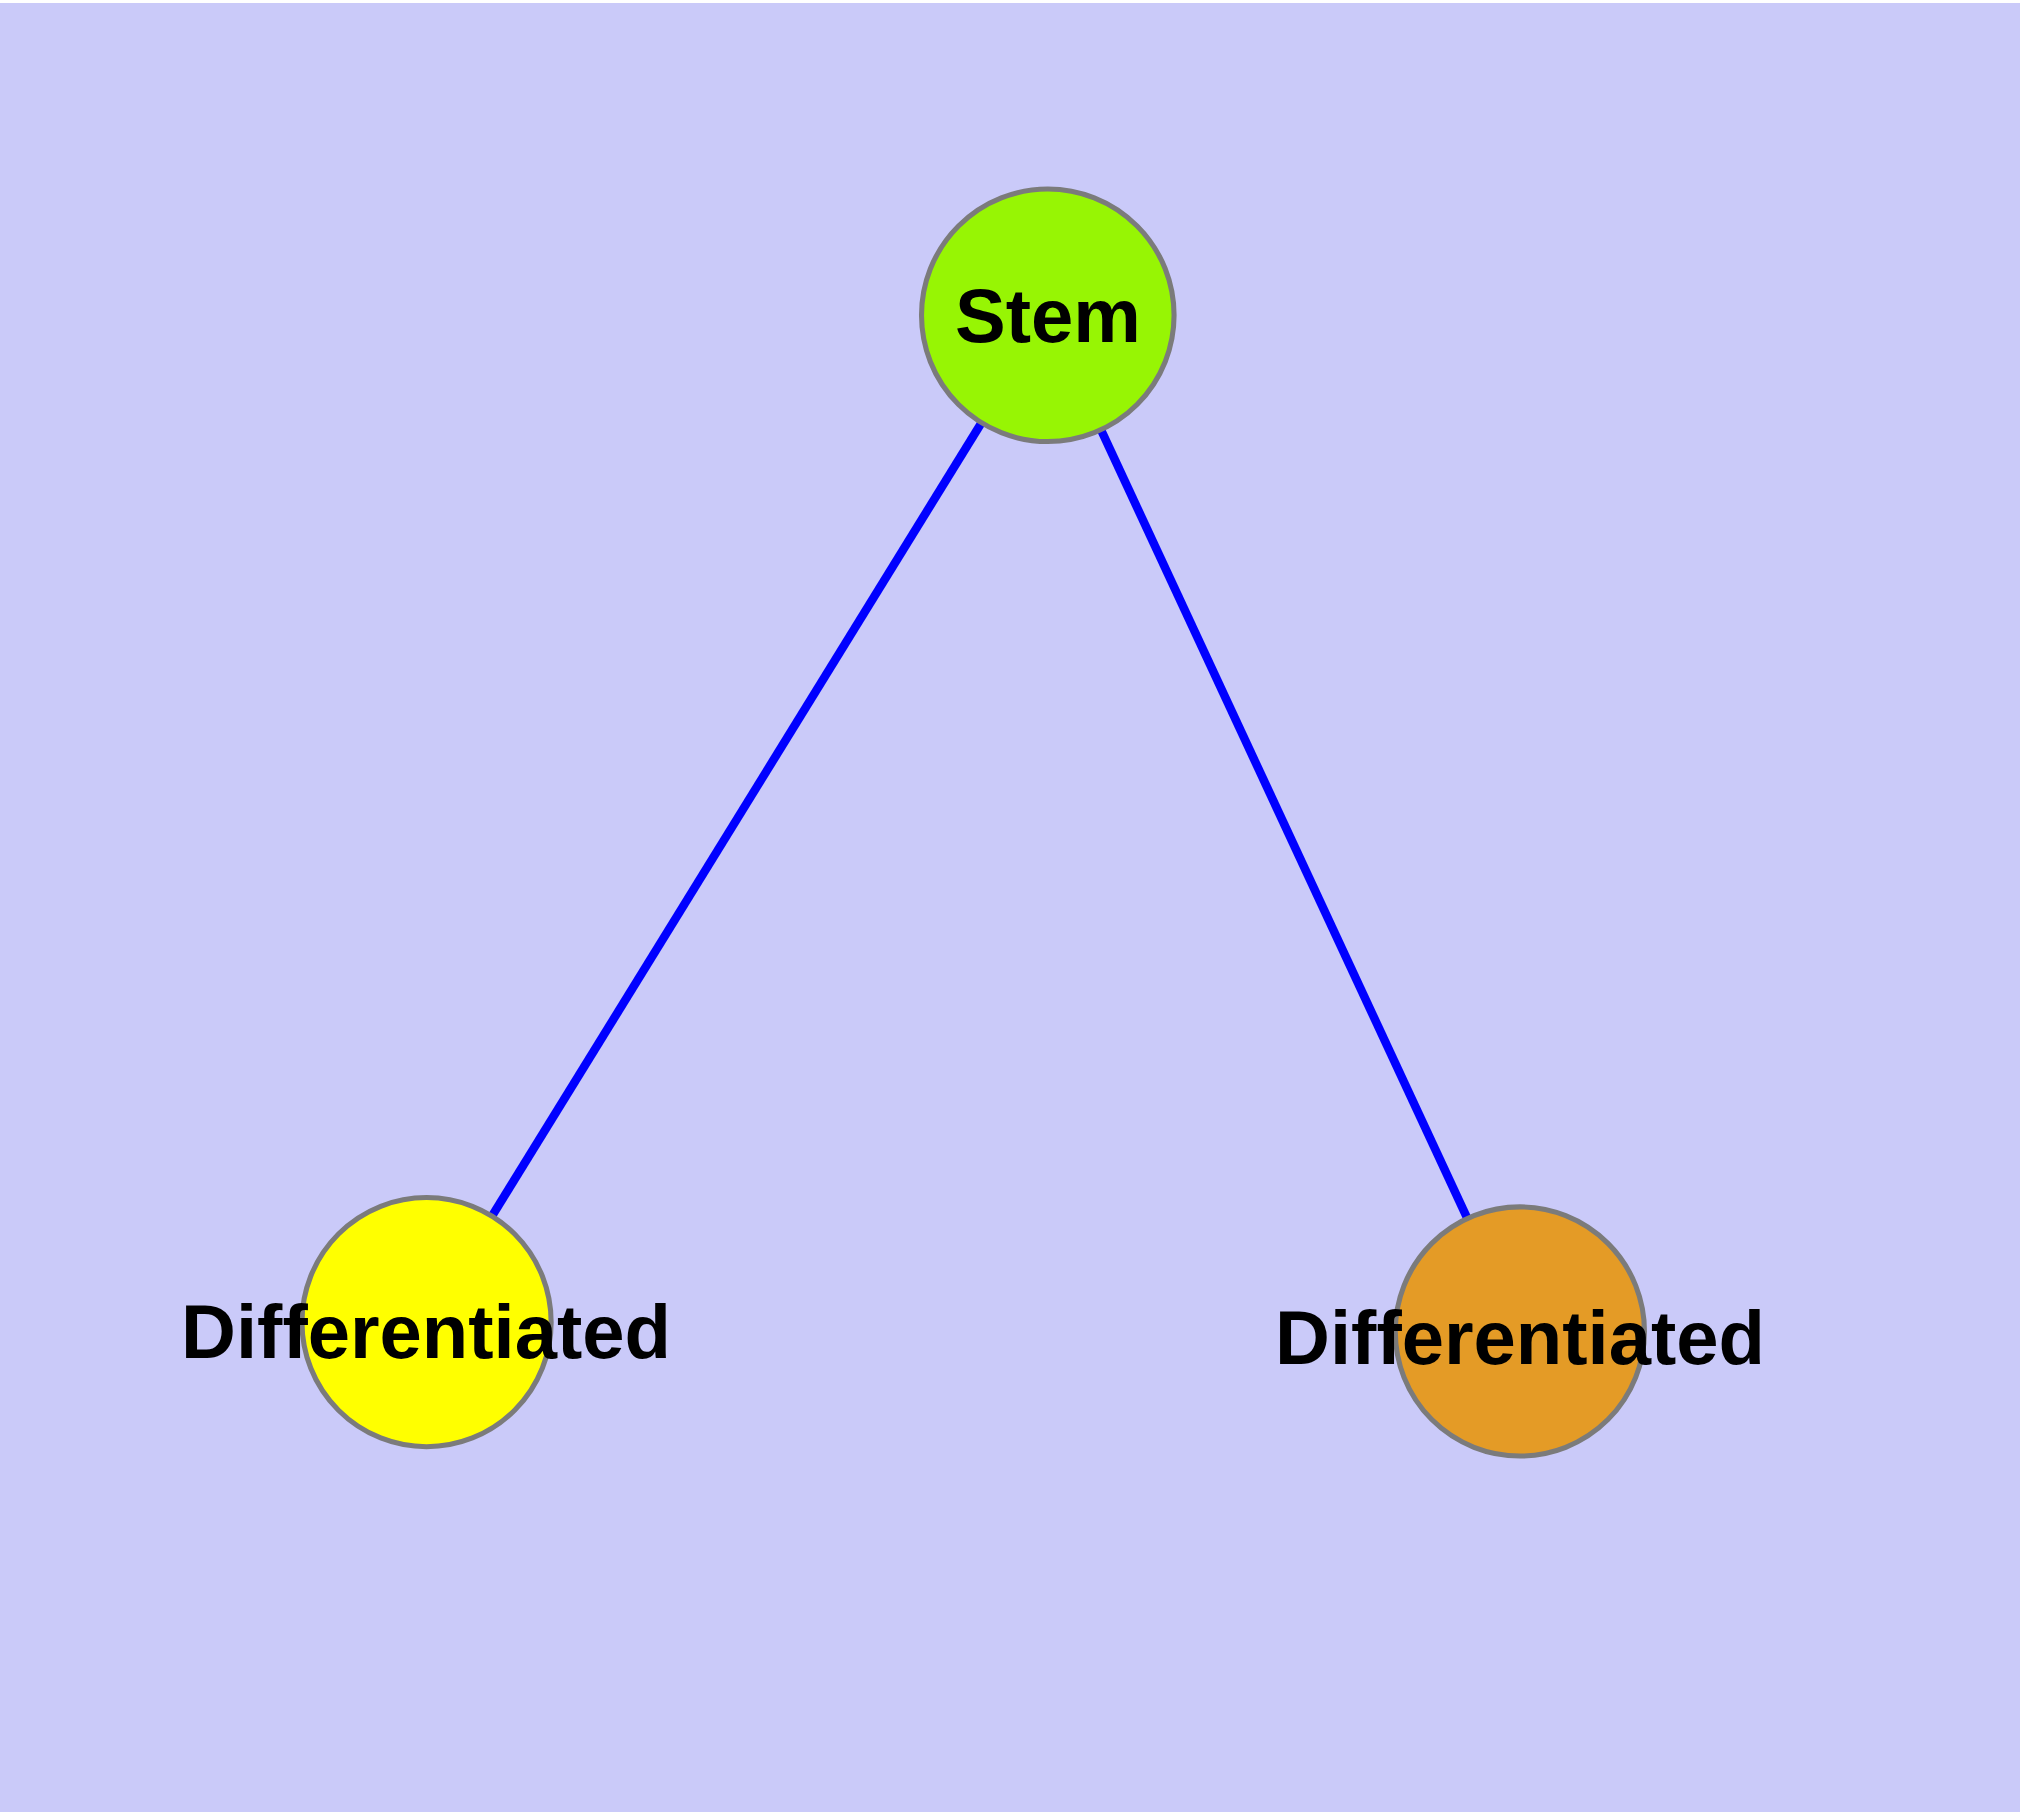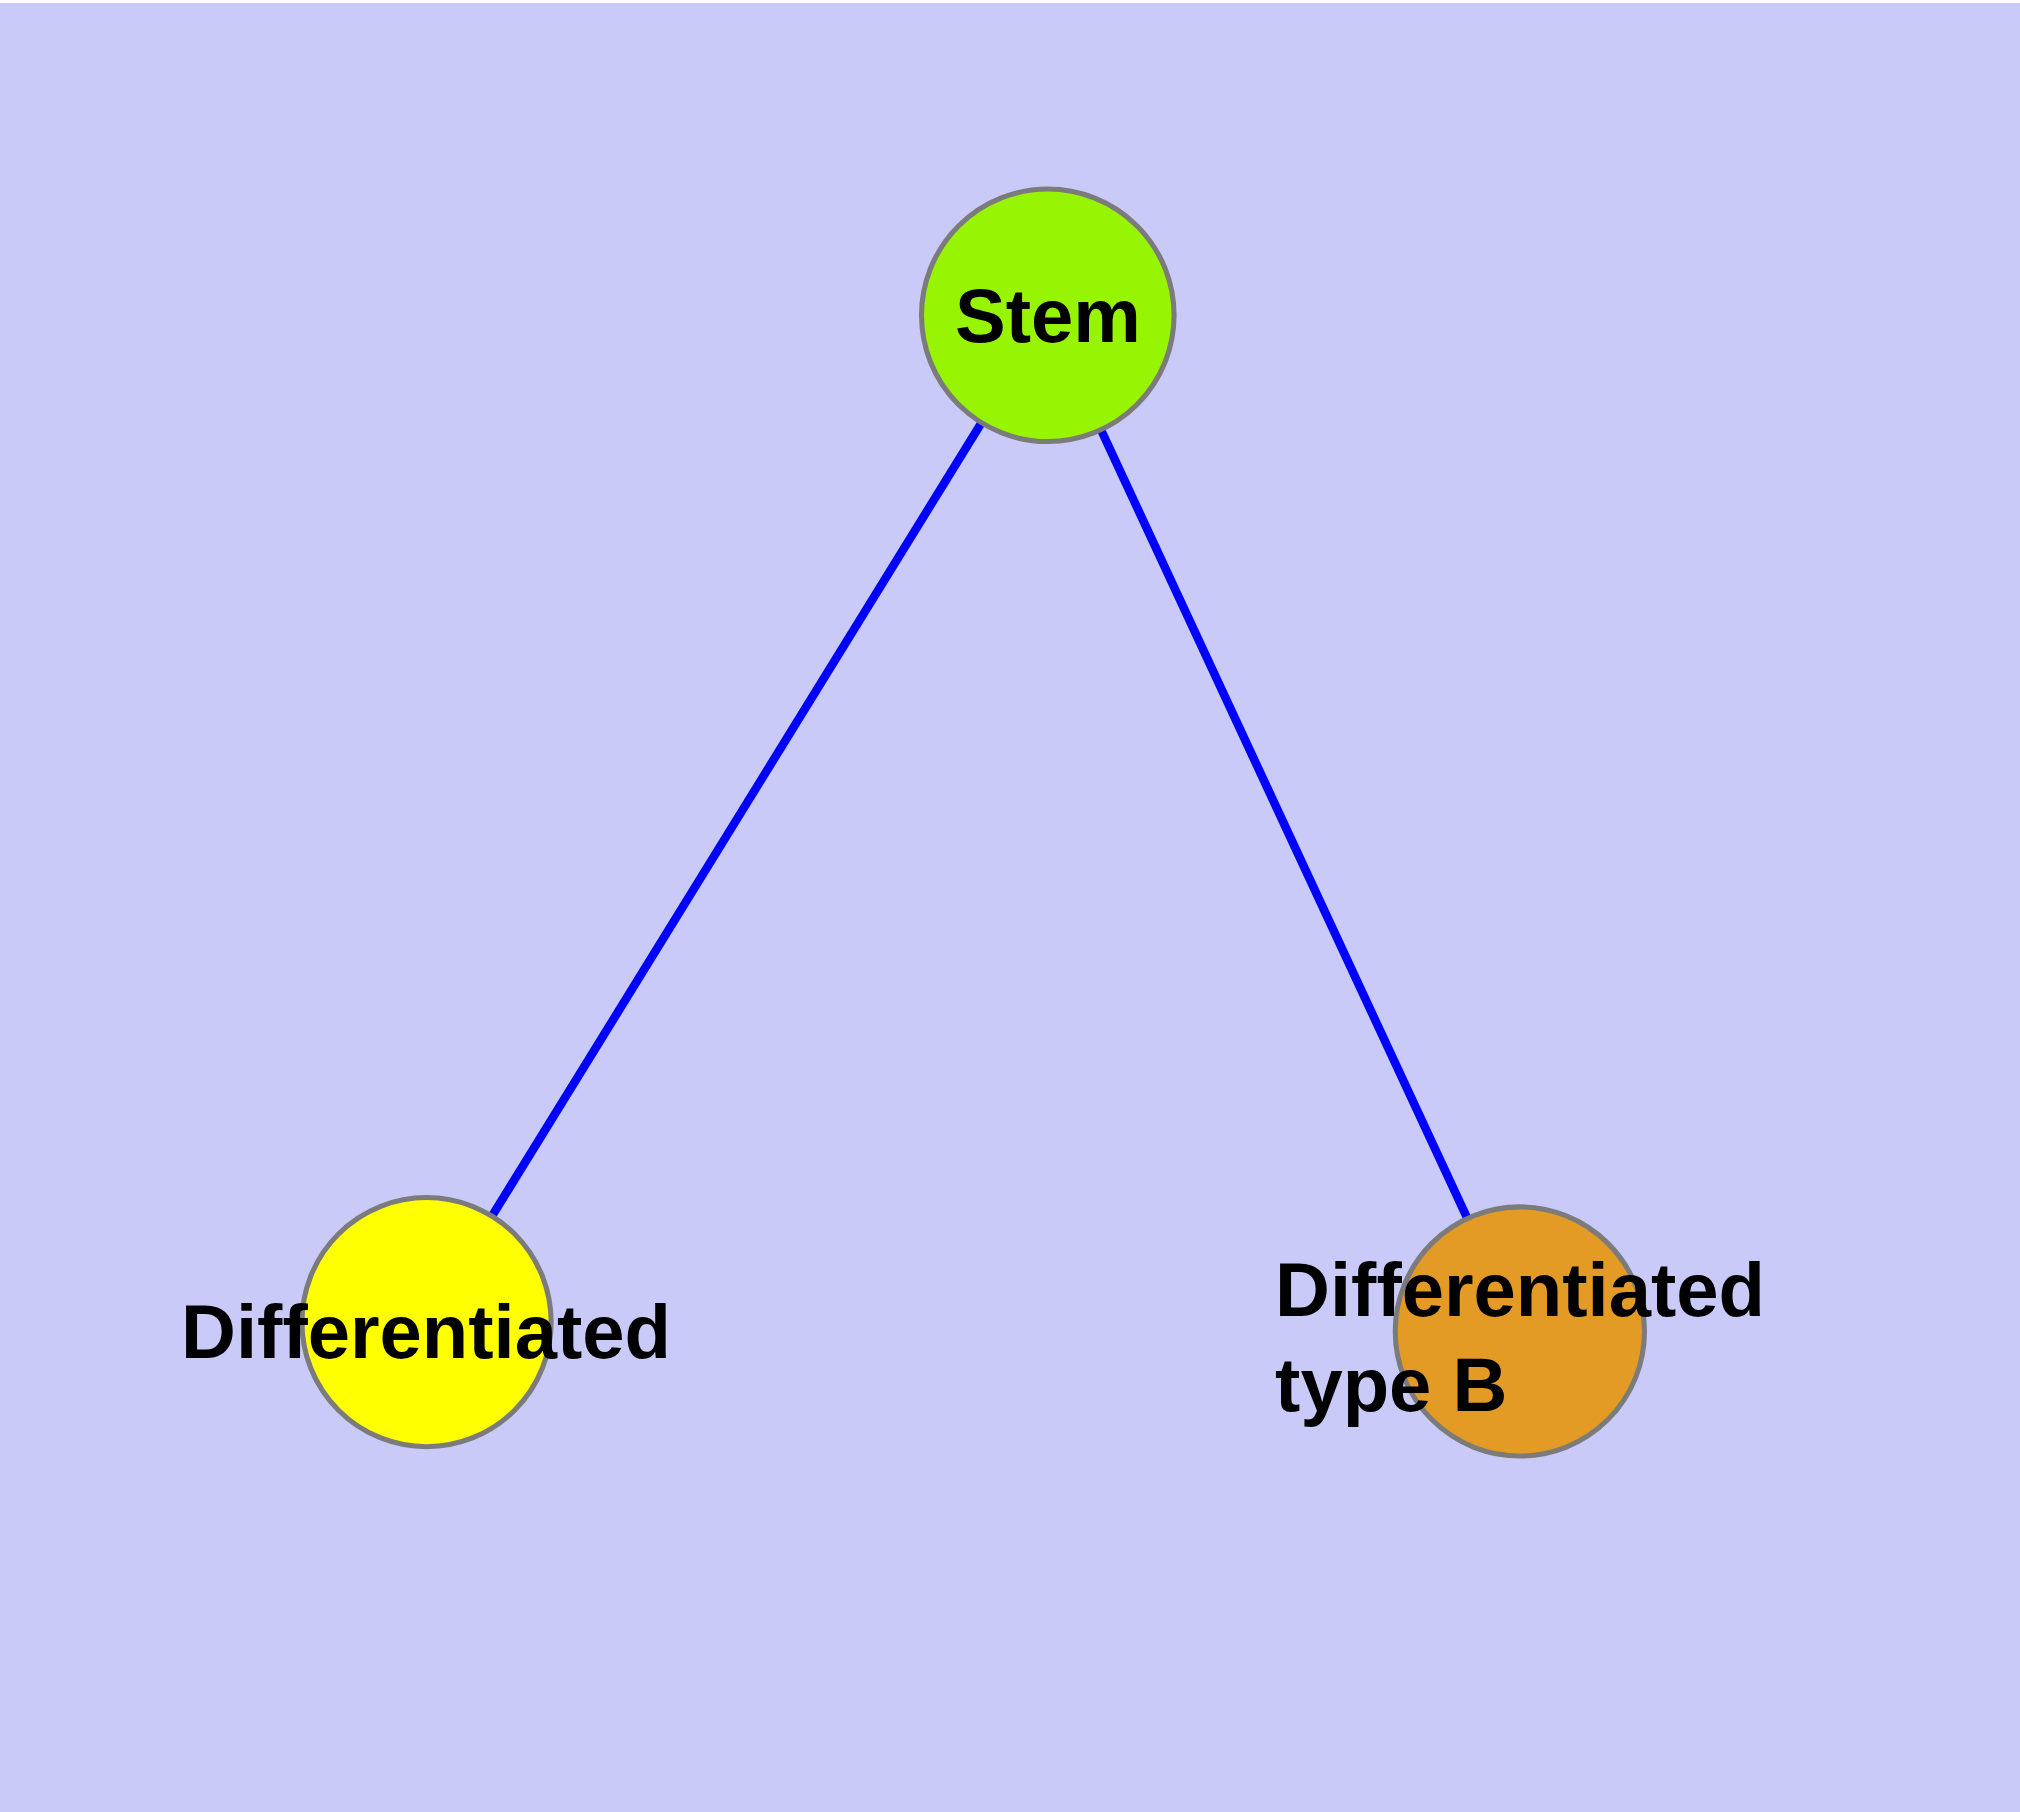--- a/index.html
+++ b/index.html
@@ -42,21 +42,21 @@
     stroke: #7B7B7B;
     stroke-width: 6;
   }
   .node-label {
     position: absolute;
     transform: translate(-50%, -50%);
     color: #000000;
     font-weight: bold;
     font-size: 76px;
     line-height: 95px;
-    text-align: left;
+    text-align: center;
     white-space: nowrap;
   }
   .node-label .line {
     display: block;
   }
 </style>
 </head>
 <body>
 
 <div class="canvas">
@@ -77,19 +77,18 @@
   <div class="node-label" style="left:1048px; top:315px">
     <span class="line">Stem</span>
   </div>
 
   <div class="node-label" style="left:426px; top:1331px">
     <span class="line">Differentiated</span>
   </div>
 
   <div class="node-label" style="left:1520px; top:1337px">
     <span class="line">Differentiated</span>
-    <span class="line">type B</span>
   </div>
 
   <div class="top-strip"></div>
 
 </div>
 
 
 </body></html>

